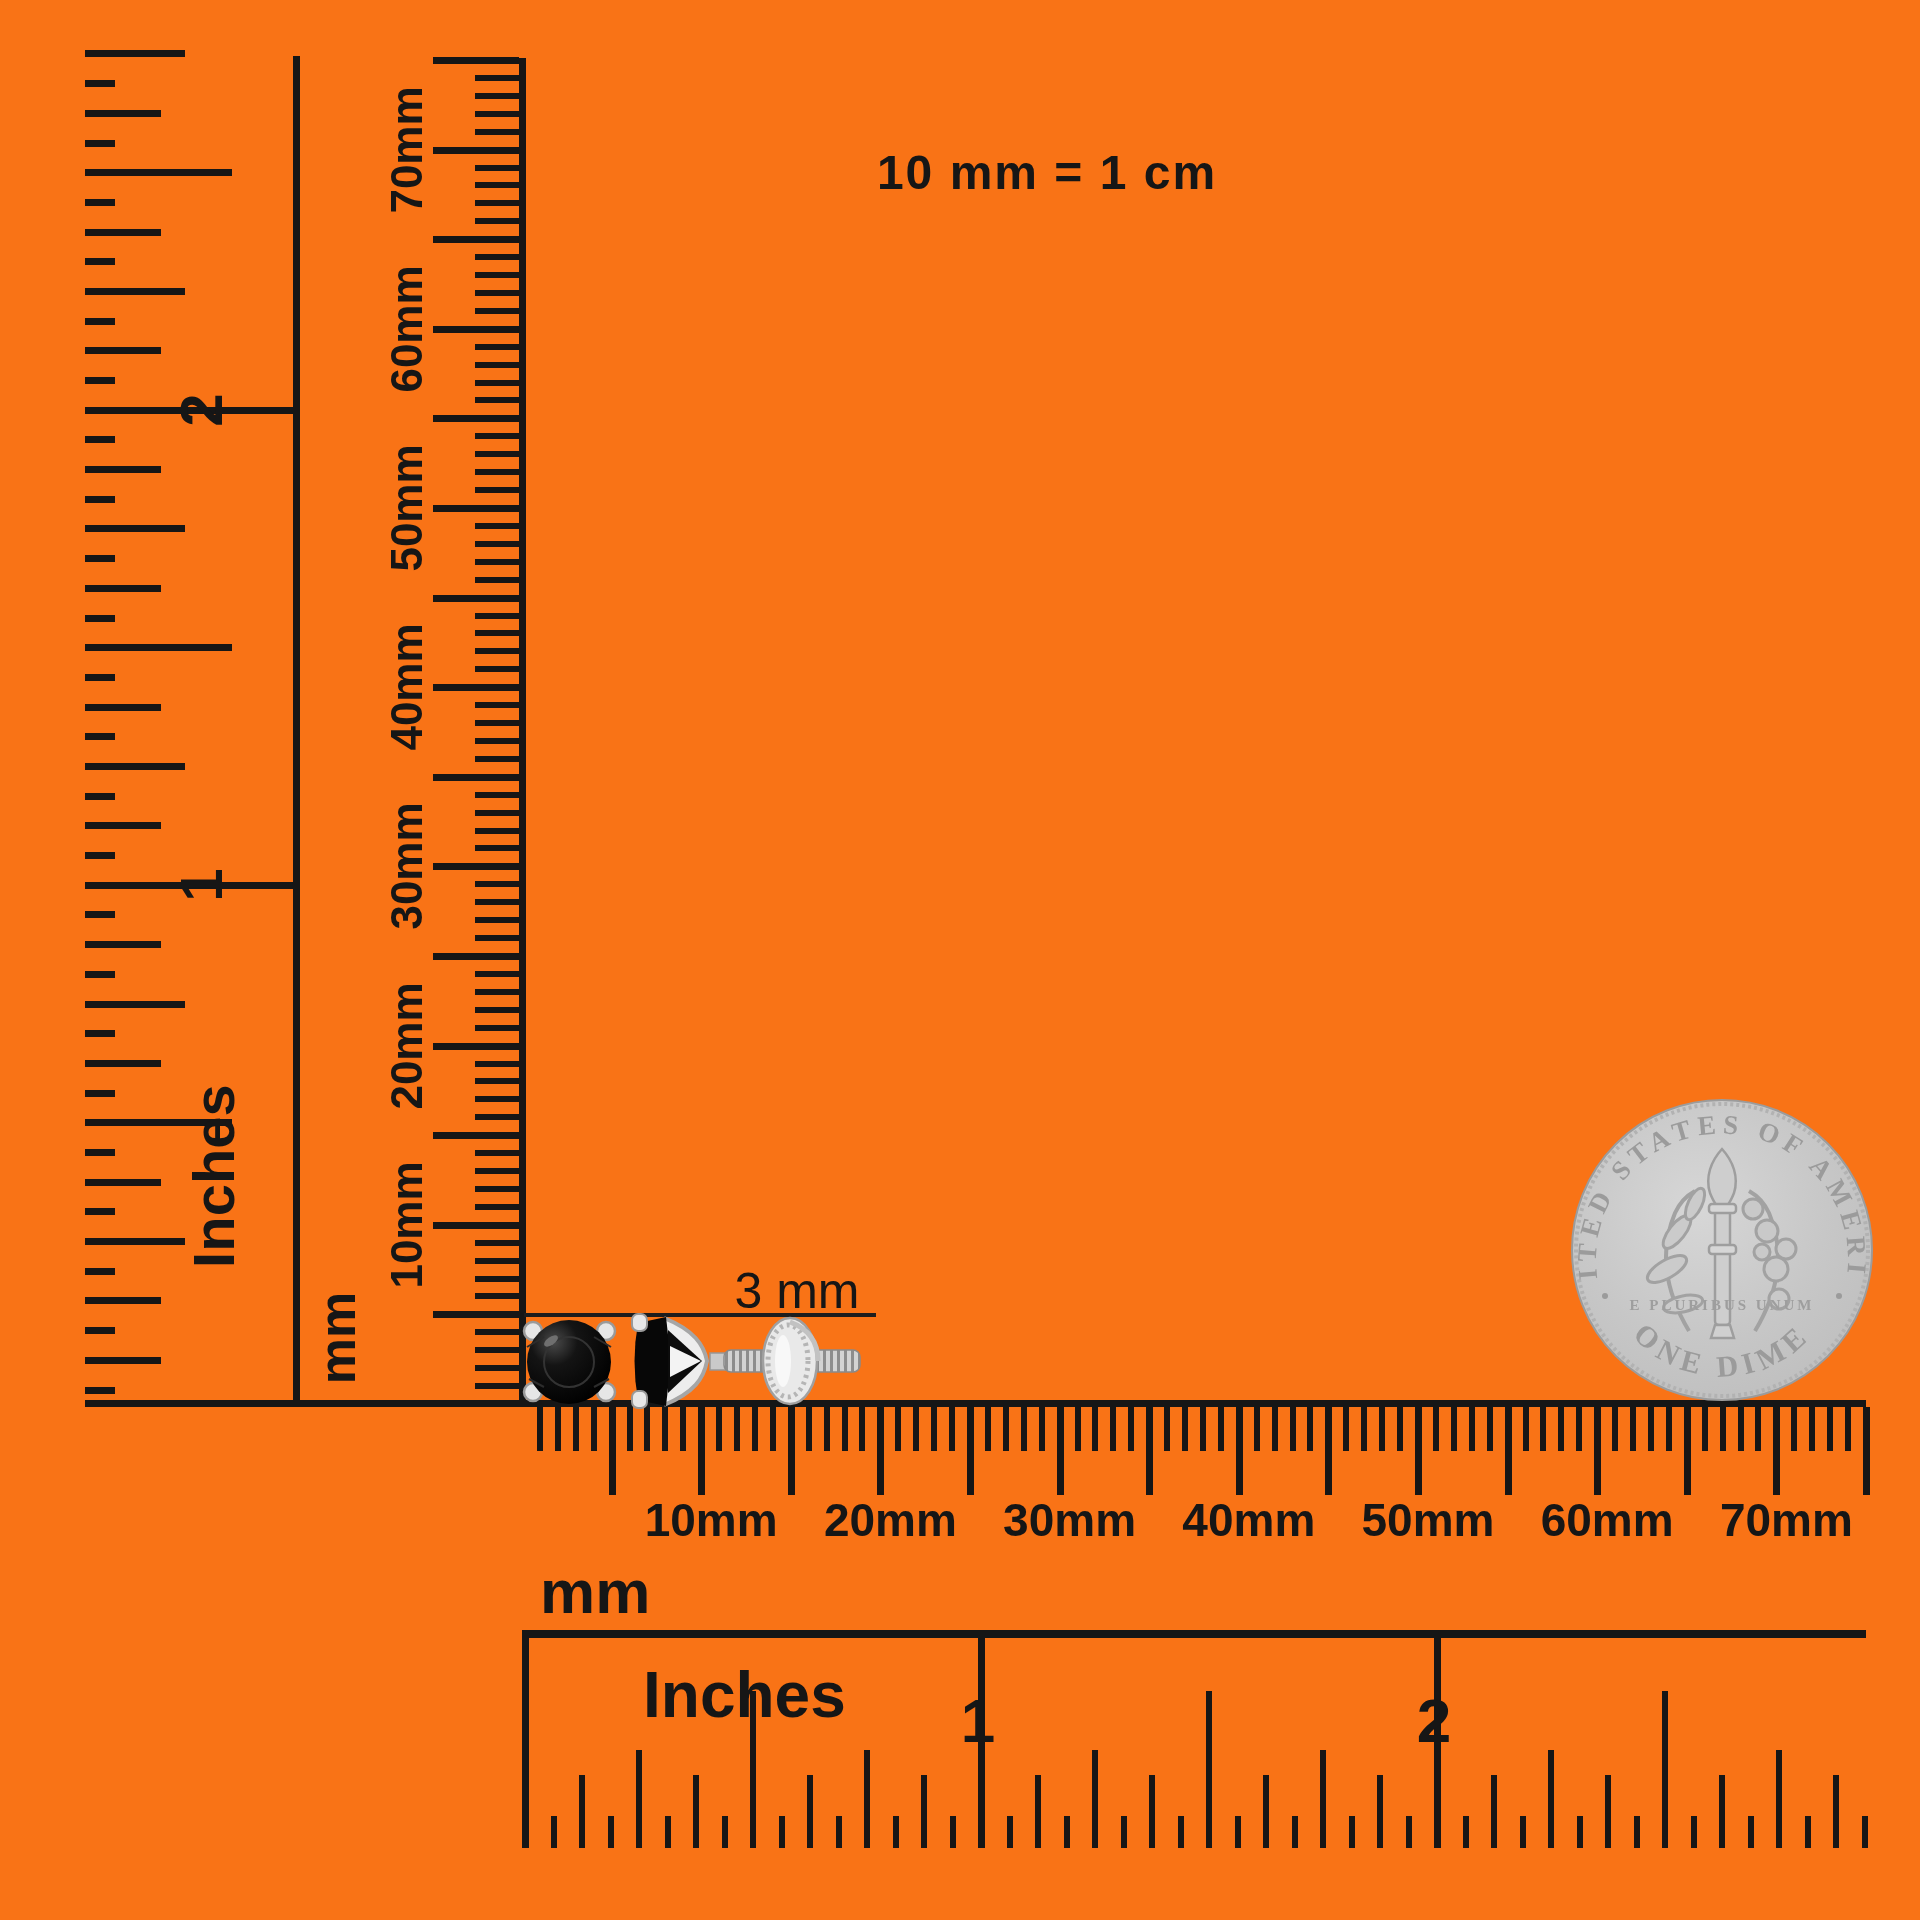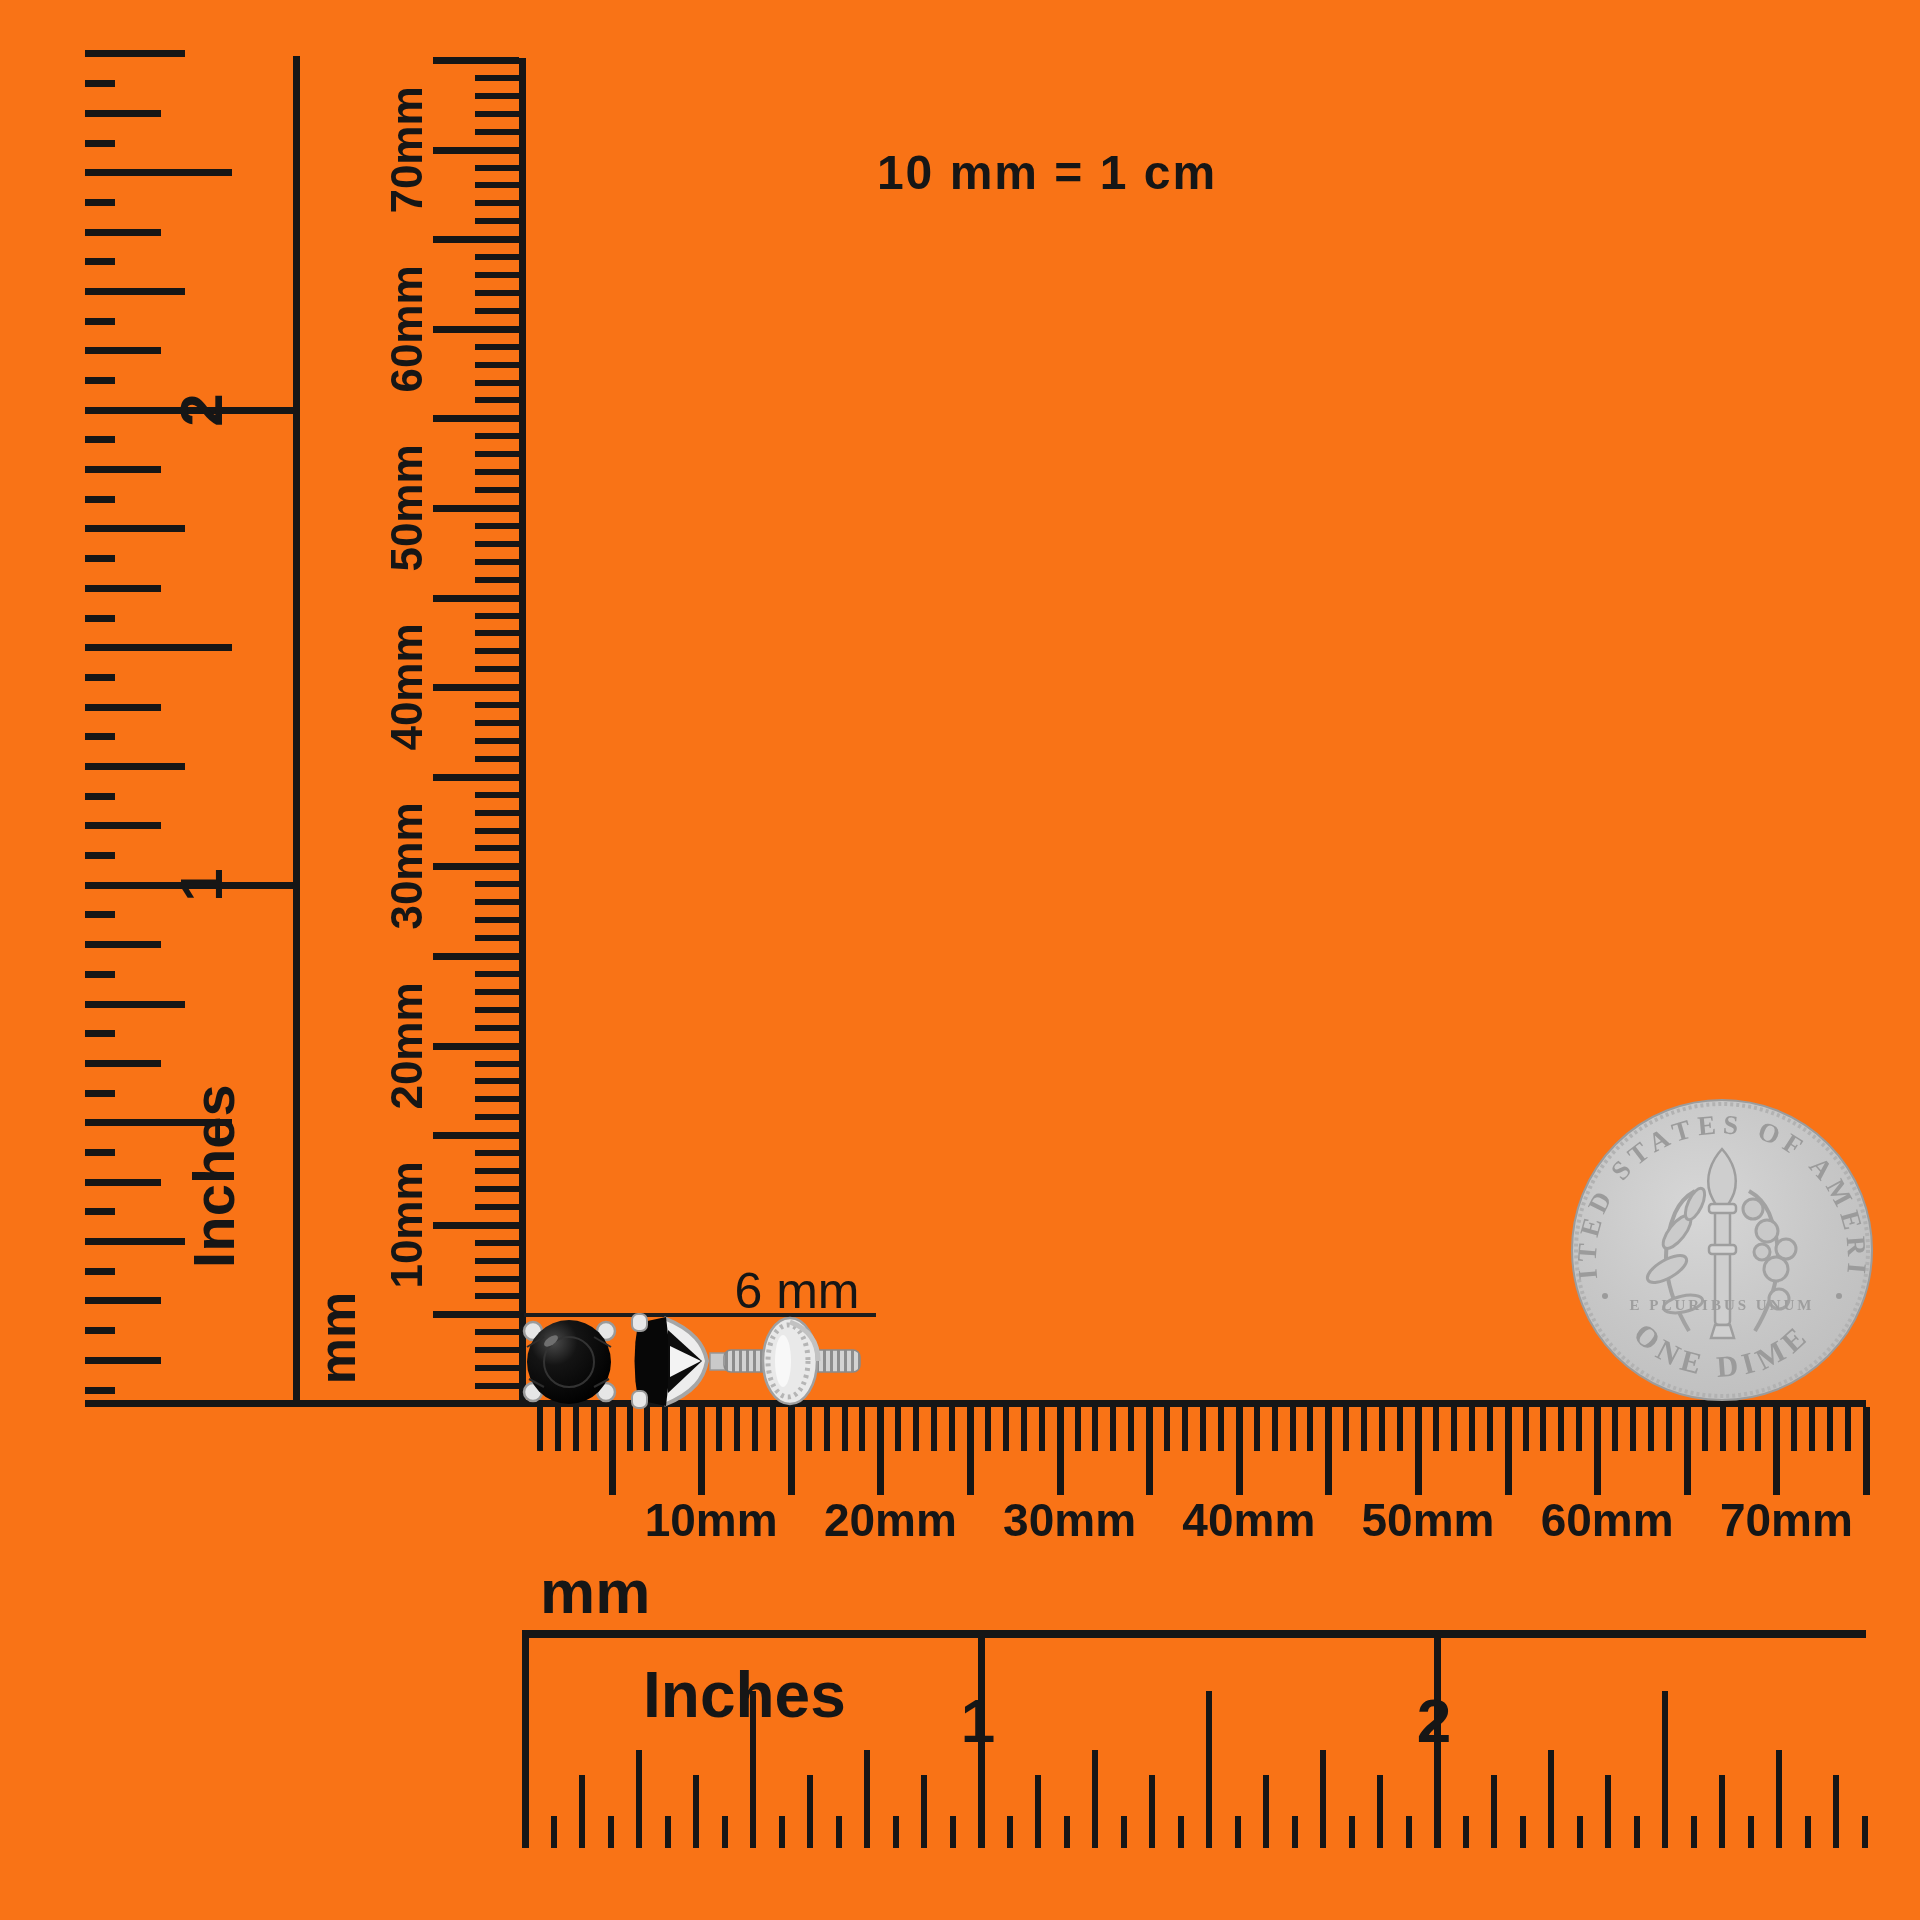--- a/index.html
+++ b/index.html
@@ -326,21 +326,21 @@
         <div class="tick" style="left: 1833px; top: 1775px; width: 6px; height: 73px; background: rgb(22, 22, 22);"></div>
         <div class="tick" style="left: 1861.5px; top: 1816px; width: 6px; height: 32px; background: rgb(22, 22, 22);"></div>
       </div>
     <div id="h-inch-numerals">
         <div class="lbl ctr inch-numeral-h" style="left: 978px; top: 1720px;">1</div>
         <div class="lbl ctr inch-numeral-h" style="left: 1434px; top: 1720px;">2</div>
       </div>
     <div id="h-inches-unit">Inches</div>
   </div>
 
-  <div id="size-note">6 mm</div>
+  <div id="size-note">3 mm</div>
   <div id="size-underline"></div>
 
   <svg style="left:510px;top:1306px;" width="375" height="108" viewBox="510 1306 375 108">
     <defs>
       <radialGradient id="stoneG" cx="32%" cy="26%" r="80%">
         <stop offset="0%" stop-color="#4a4a4a"></stop>
         <stop offset="35%" stop-color="#141414"></stop>
         <stop offset="100%" stop-color="#000000"></stop>
       </radialGradient>
       <pattern id="threads" patternUnits="userSpaceOnUse" width="7" height="24">

